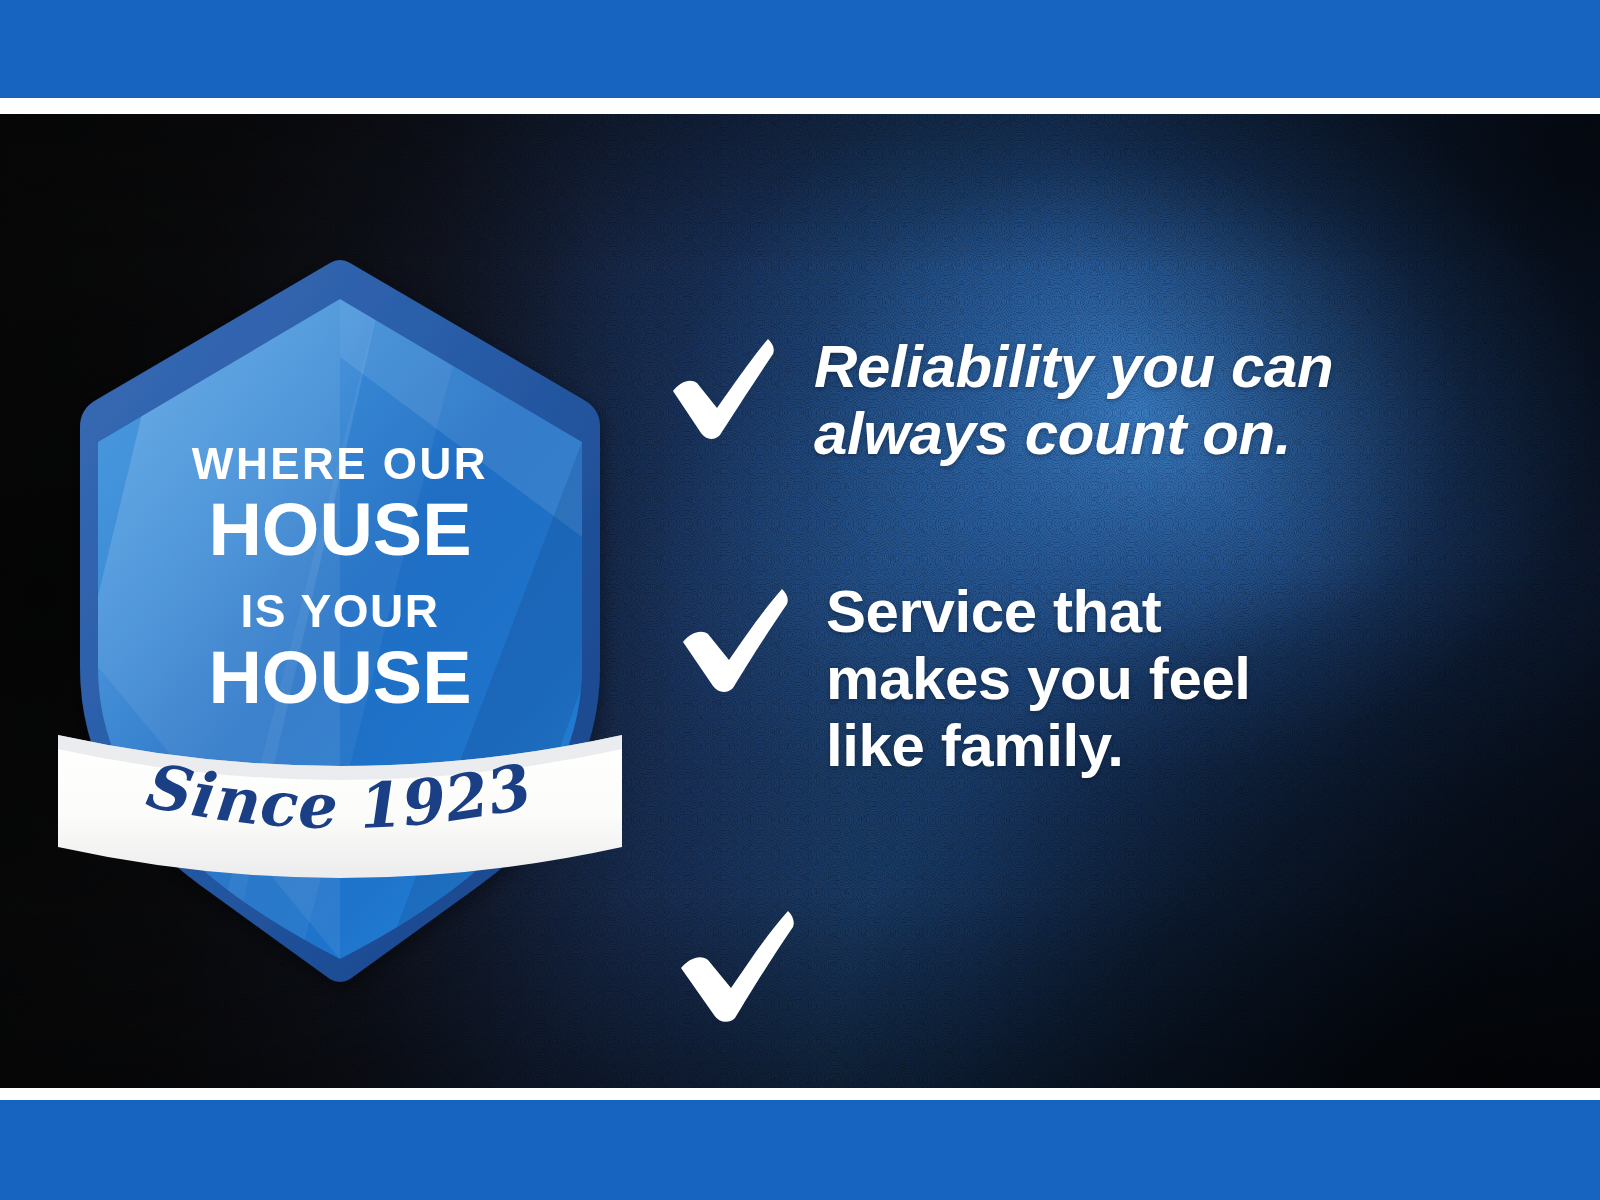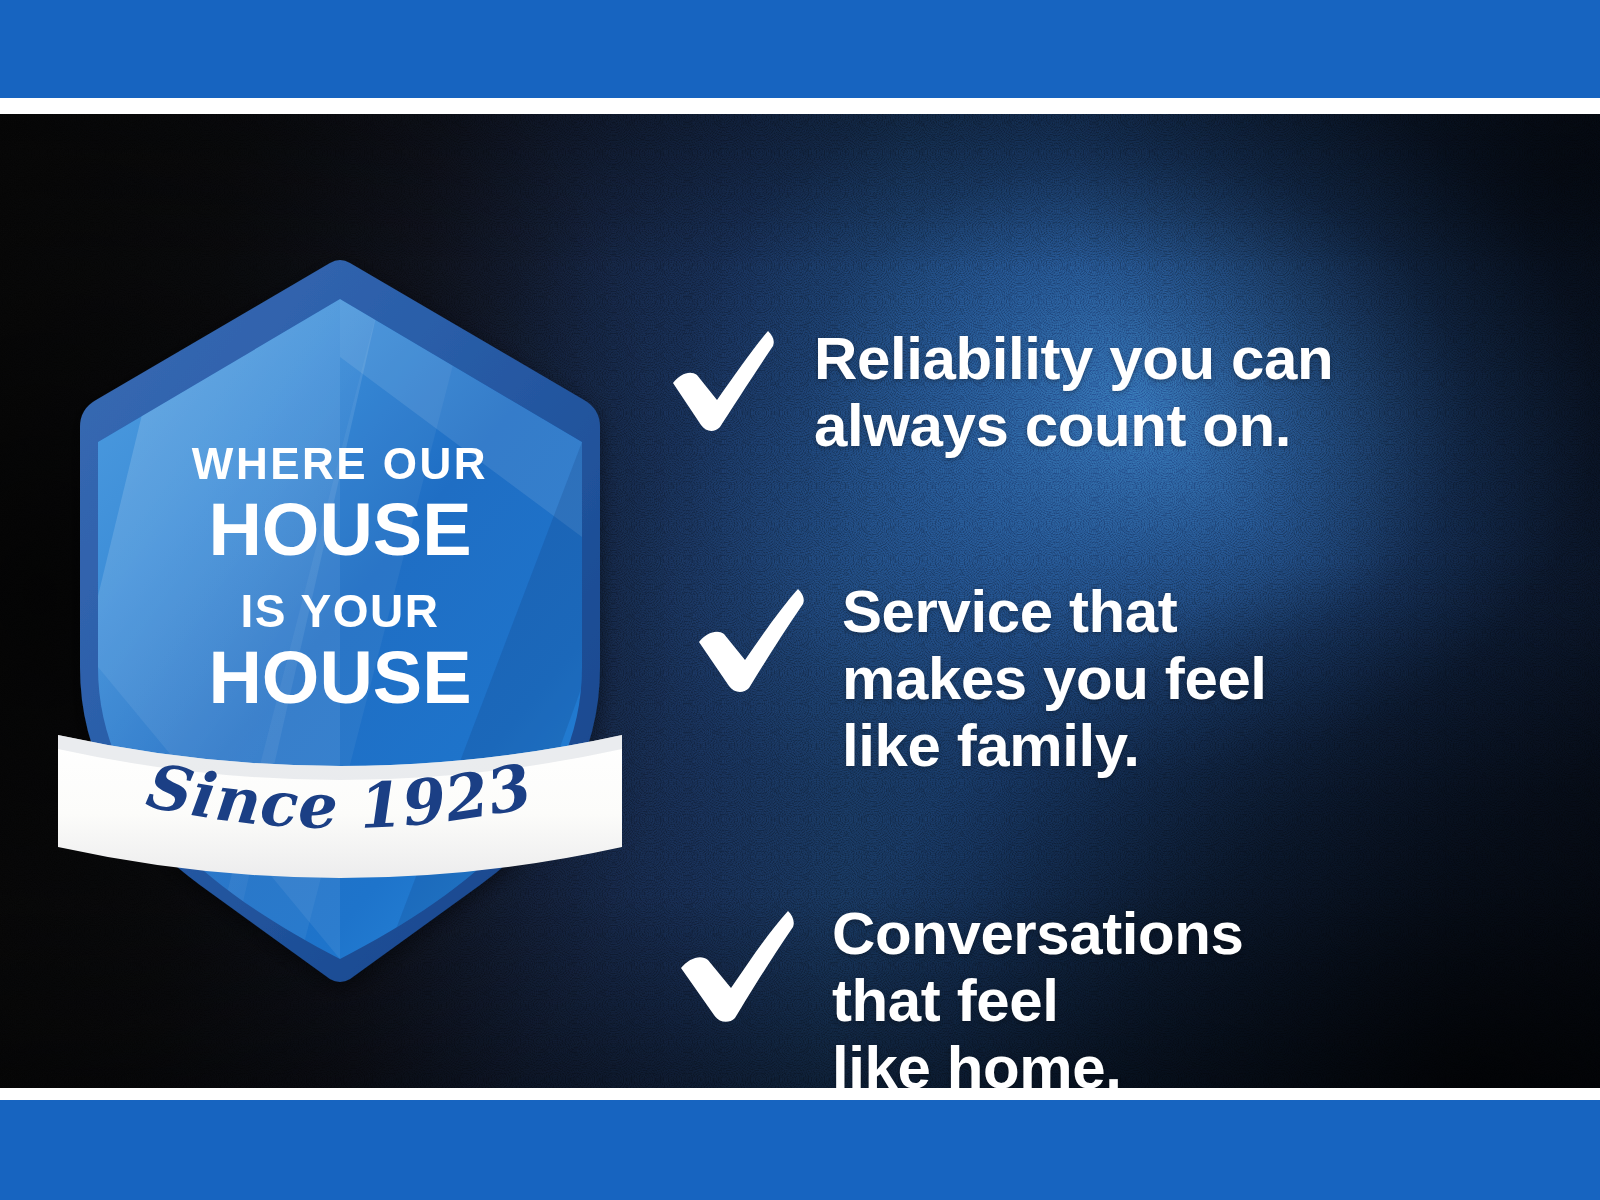--- a/index.html
+++ b/index.html
@@ -112,22 +112,22 @@
     text-anchor:middle;
     letter-spacing:1px;
   }
 
   
   .bullets{
     position:absolute;left:668px;top:114px;
     width:900px;height:974px;
   }
   .bullet{position:absolute;display:flex;align-items:flex-start;}
-  .b1{left:0;  top:95px;}
-  .b2{left:26px;top:350px;}
+  .b1{left:0;  top:103px;font-style:italic;}
+  .b2{left:10px;top:350px;}
   .b3{left:8px; top:672px;}
 
   .check{flex:0 0 auto;}
   .check svg{display:block;overflow:visible;}
   .b1 .check{width:108px;height:106px;margin-top:4px;}
   .b2 .check{width:112px;height:110px;margin-top:6px;}
   .b3 .check{width:120px;height:118px;margin-top:6px;}
 
   .btext{
     color:#ffffff;
@@ -262,23 +262,20 @@
       </div>
 
       <div class="bullet b3">
         <span class="check">
           <svg viewBox="0 0 120 118" xmlns="http://www.w3.org/2000/svg">
             <path d="M5 62 C13 52 25 48 32 54 L55 82 C74 54 93 26 112 5
                      C117 10 119 16 117 21 C93 56 73 89 59 112
                      C53 118 43 117 38 109 Z" fill="#ffffff"></path>
           </svg>
         </span>
-        <div class="btext">Conversations
-that feel
-like home.</div>
       </div>
 
     </div>
   </div>
 
   <div class="bar-gap gap-bottom"></div>
   <div class="bar bar-bottom"></div>
 
 </div>
 

